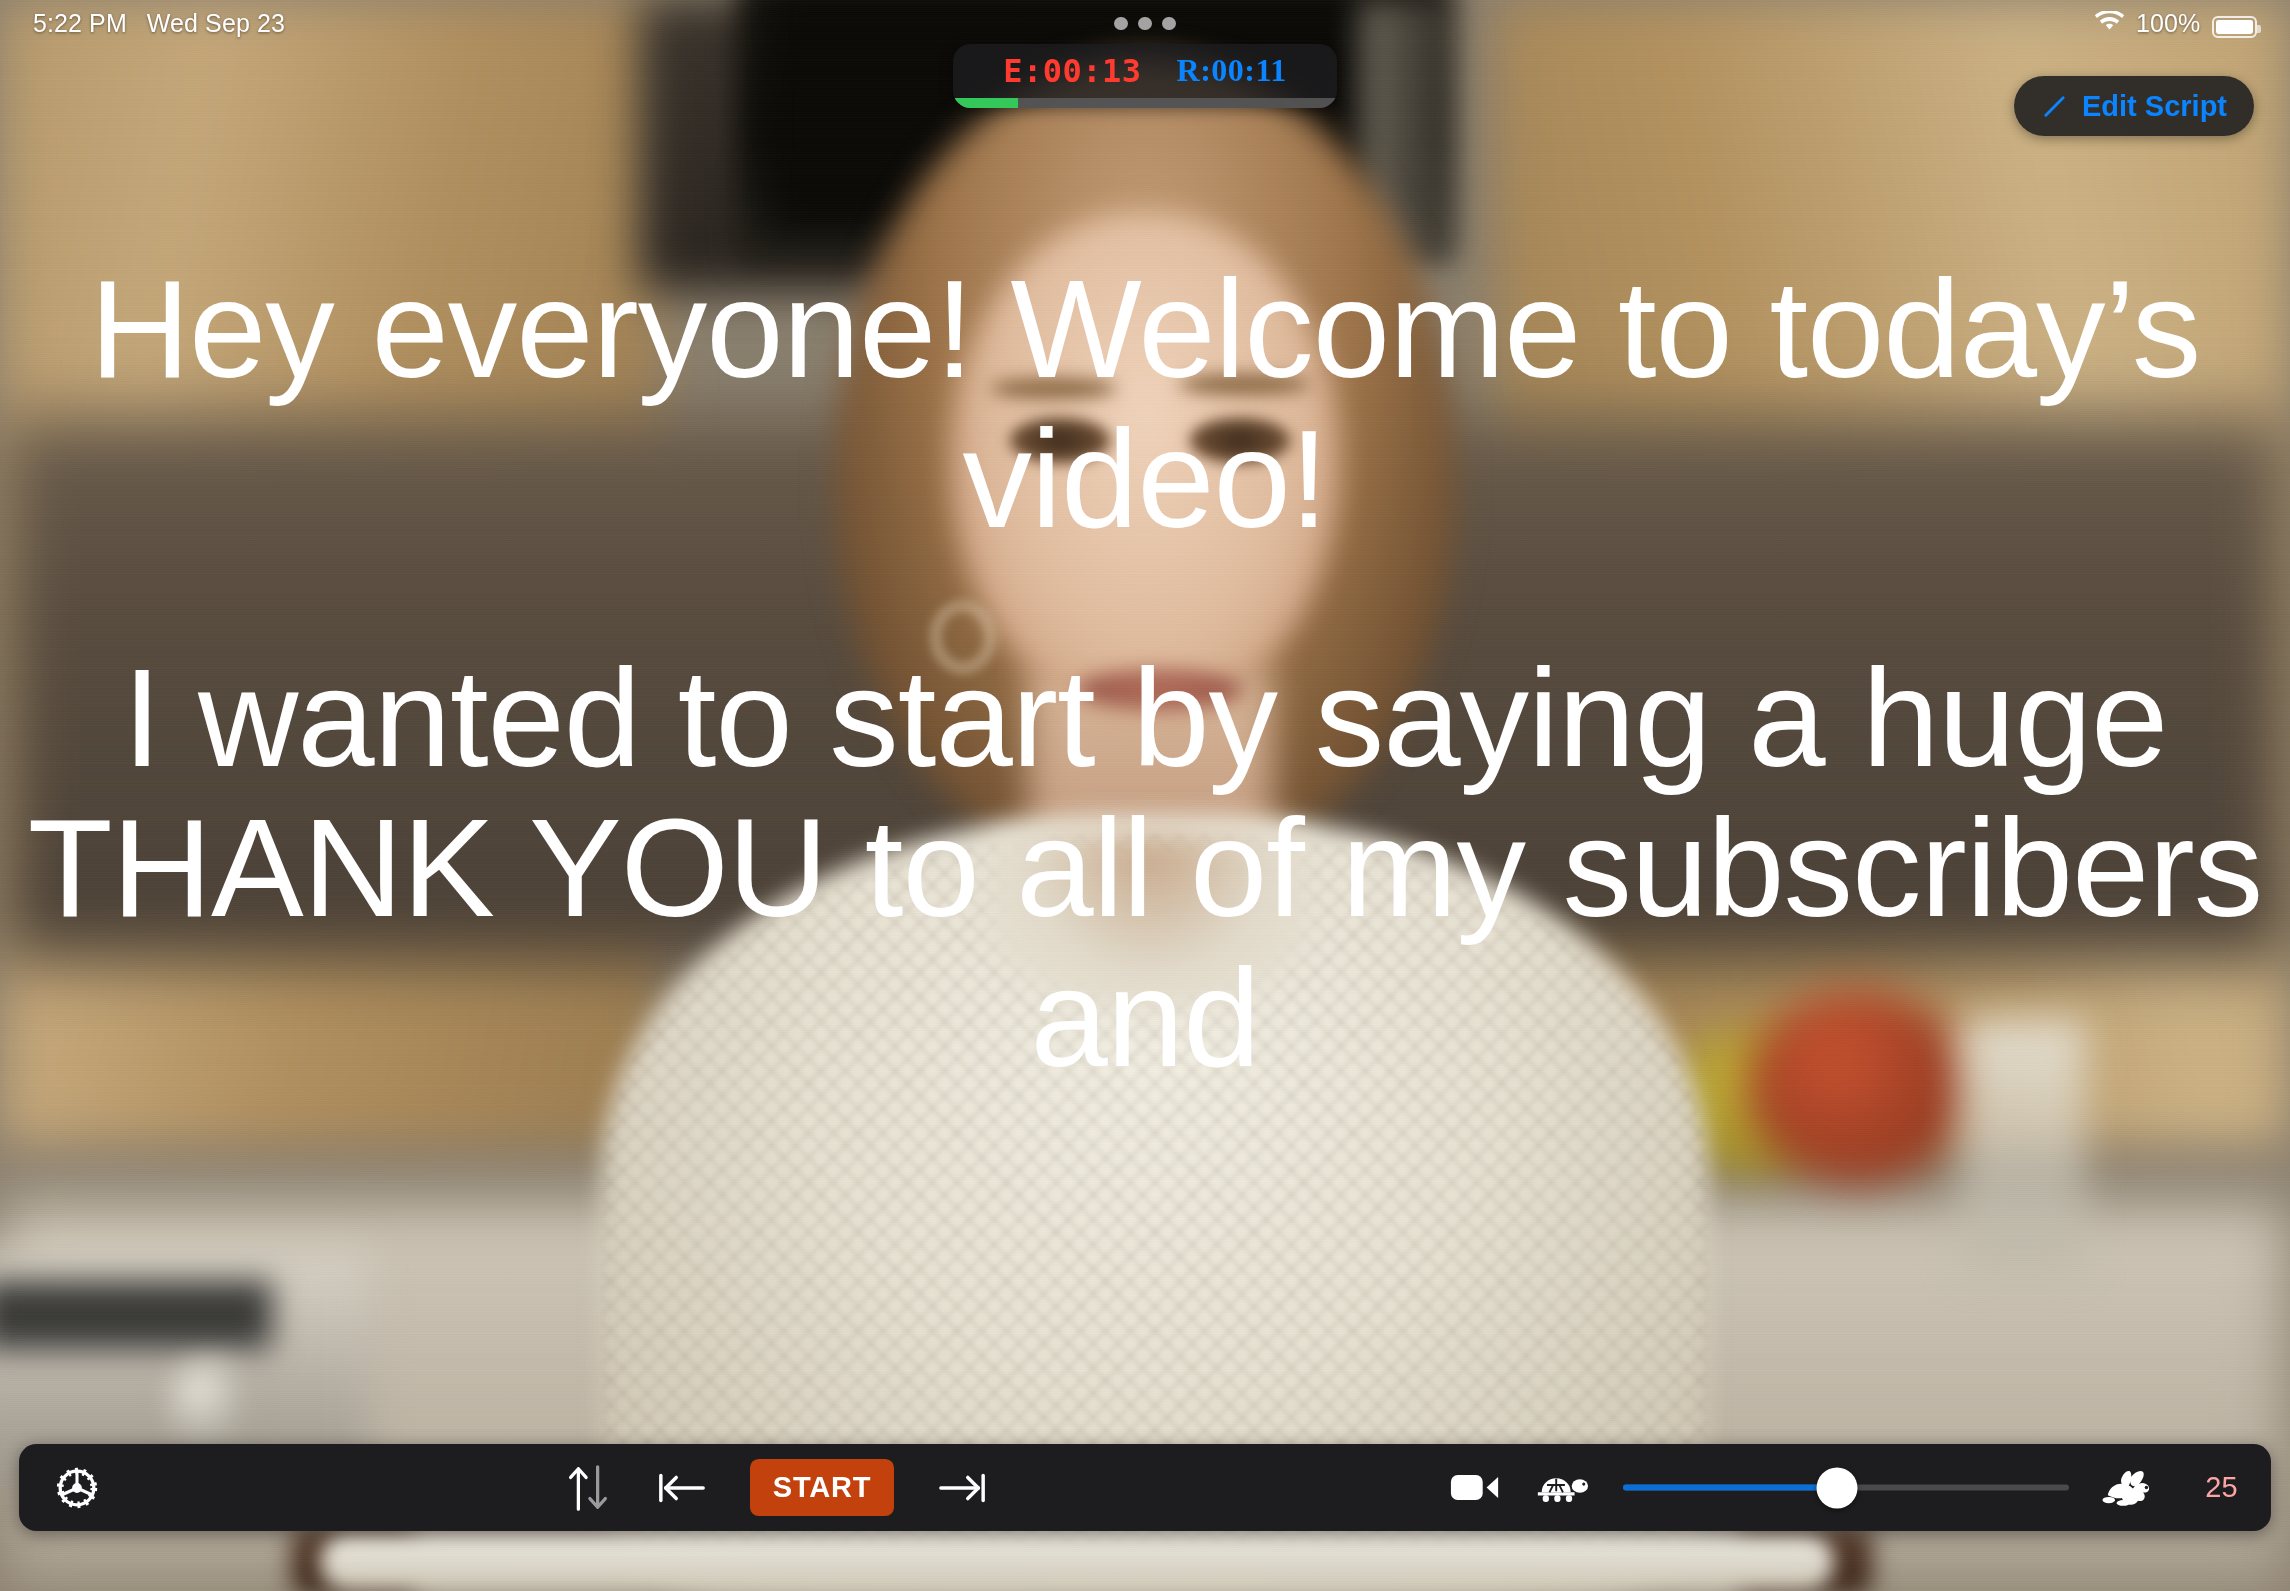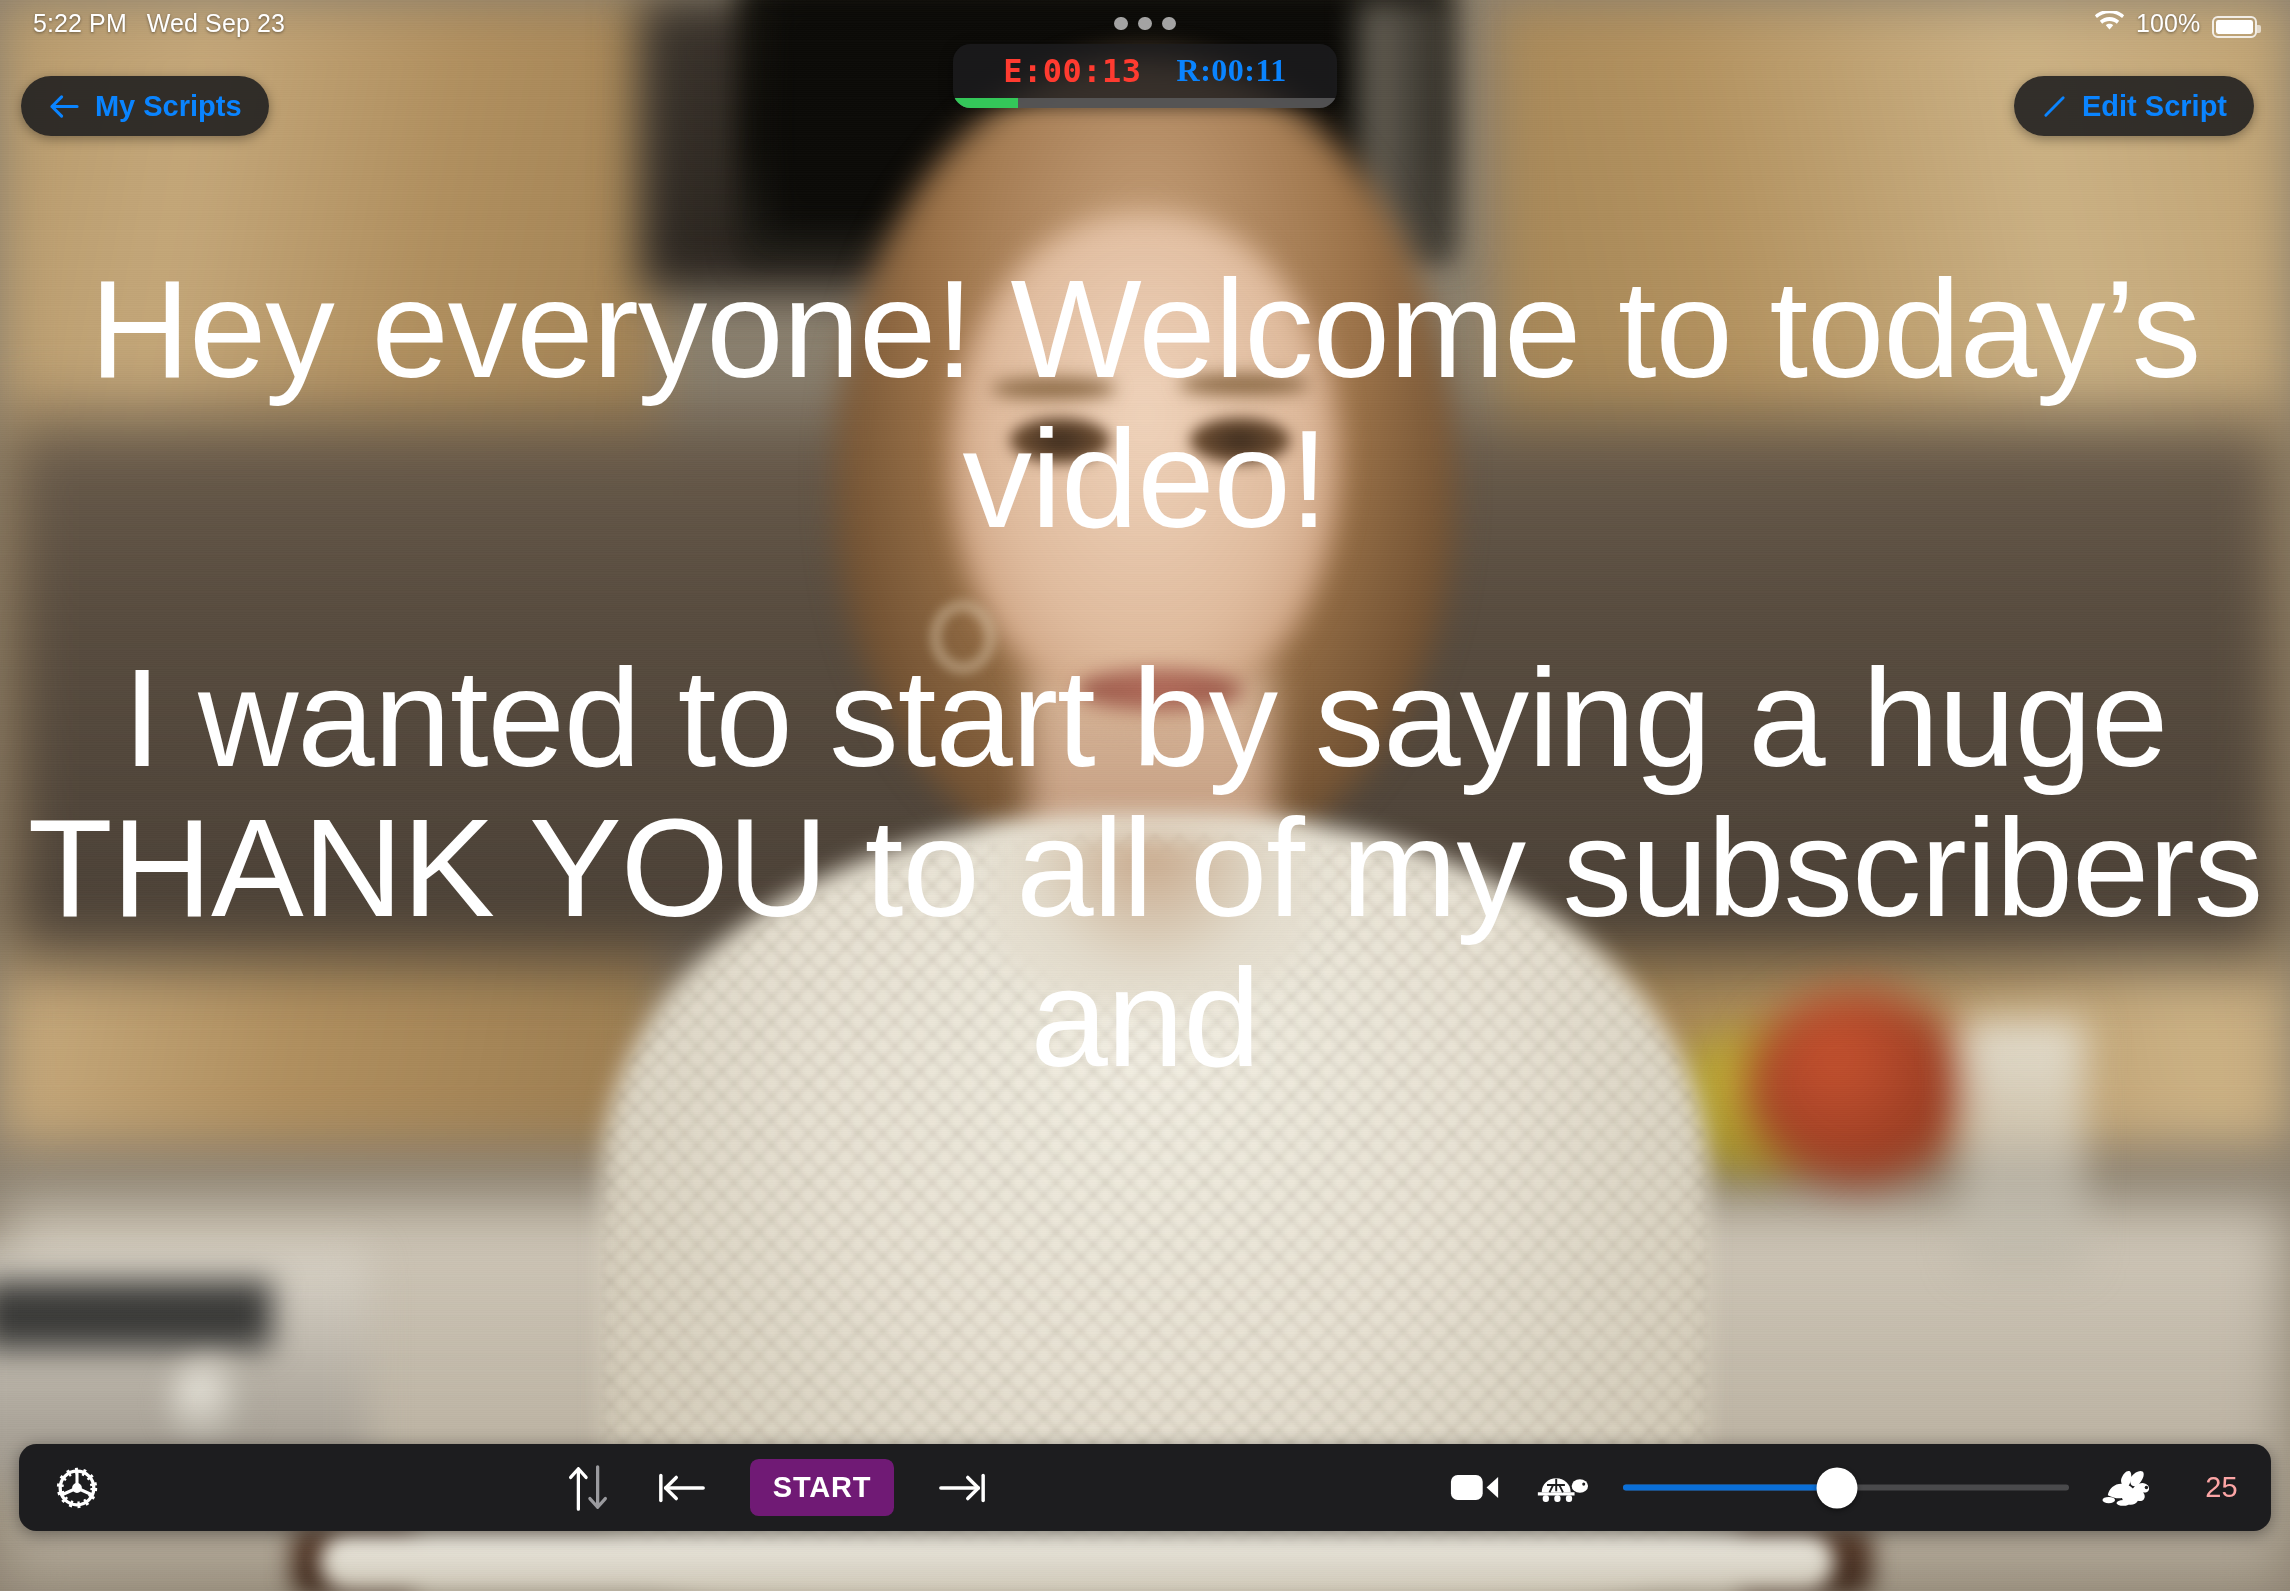--- a/index.html
+++ b/index.html
@@ -409,28 +409,20 @@
           <path d="M15 2.2C10 2.2 5.4 4.1 2 7.2L-0.2 4.5C3.9.8 9.2-1.2 15-1.2s11.1 2 15.2 5.7L28 7.2C24.6 4.1 20 2.2 15 2.2z" fill="#fff"></path>
         </svg>
       </span>
       <span class="sb-text">100%</span>
       <span class="battery-shell">
         <span class="battery-fill"></span>
       </span>
     </div>
   </div>
 
-  <div class="nav-pill" id="btn-my-scripts">
-    <span>
-      <svg width="33" height="29" viewBox="0 0 34 30">
-        <path d="M14 5 4 15l10 10M4 15h26" stroke="#0a84ff" stroke-width="3.2" fill="none" stroke-linecap="round" stroke-linejoin="round"></path>
-      </svg>
-    </span>
-    <span>My Scripts</span>
-  </div>
 
   <div class="nav-pill" id="btn-edit-script">
     <span>
       <svg width="27" height="27" viewBox="0 0 28 28">
         <path d="M5 23 23 5" stroke="#0a84ff" stroke-width="3" fill="none" stroke-linecap="round"></path>
       </svg>
     </span>
     <span>Edit Script</span>
   </div>
 
@@ -479,21 +471,21 @@
       <span class="tb-icon">
         <svg width="54" height="50" viewBox="0 0 56 52">
           <g fill="none" stroke="#fff" stroke-width="3.6" stroke-linecap="round" stroke-linejoin="round">
             <path d="M6 13v26"></path>
             <path d="M50 26H11"></path>
             <path d="M22 15 11 26l11 11"></path>
           </g>
         </svg>
       </span>
 
-      <button id="btn-start" style="background: #701a75;">START</button>
+      <button id="btn-start" style="background: #c2410c;">START</button>
 
       <span class="tb-icon">
         <svg width="54" height="50" viewBox="0 0 56 52">
           <g fill="none" stroke="#fff" stroke-width="3.6" stroke-linecap="round" stroke-linejoin="round">
             <path d="M50 13v26"></path>
             <path d="M6 26h39"></path>
             <path d="M34 15l11 11-11 11"></path>
           </g>
         </svg>
       </span>

